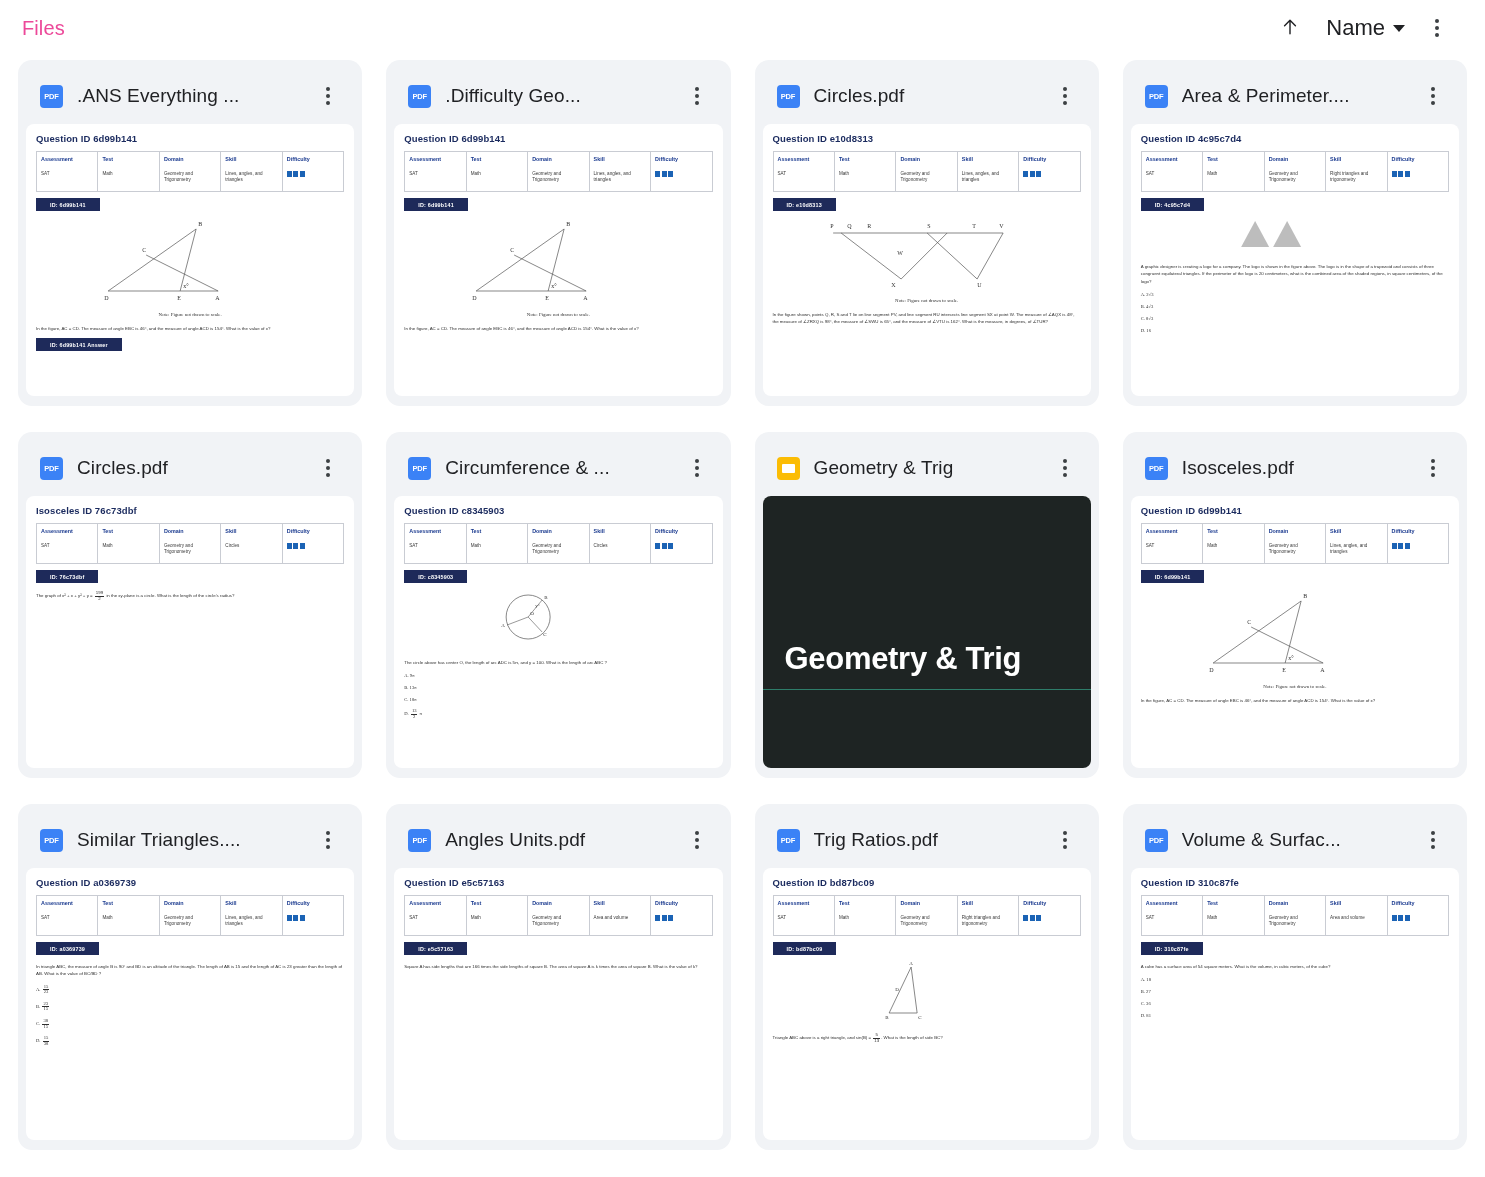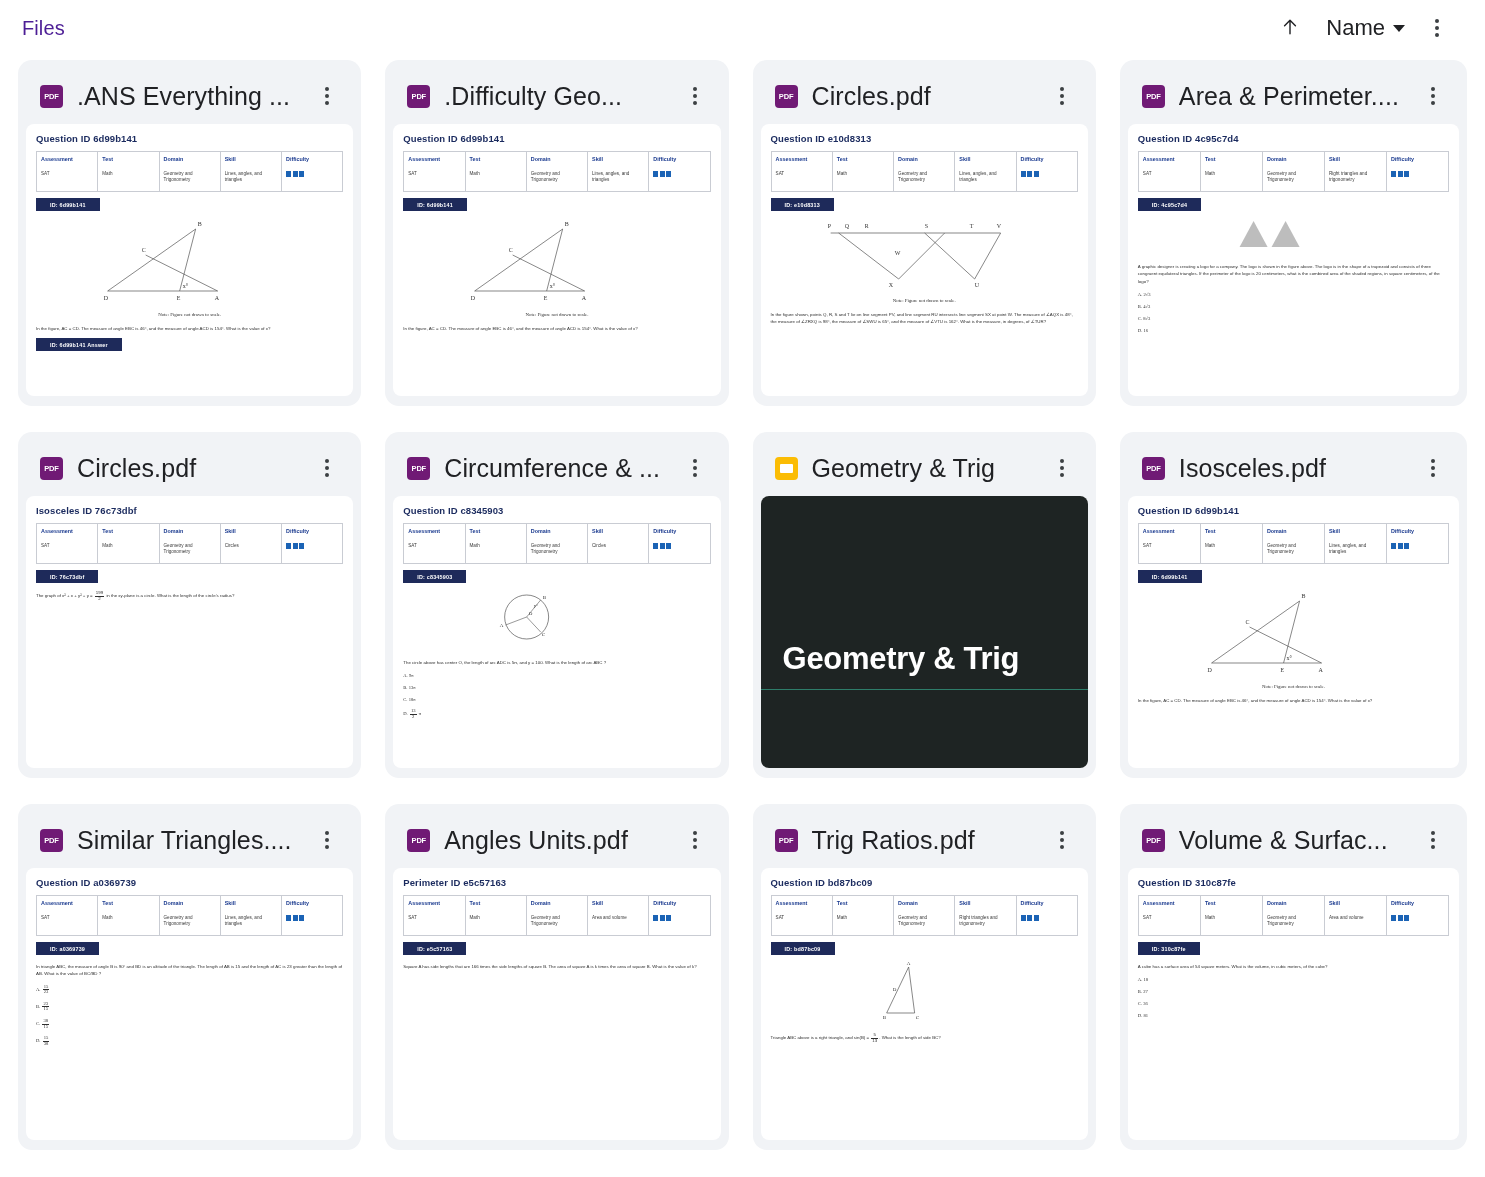--- a/index.html
+++ b/index.html
@@ -13,21 +13,21 @@
 
   
   .topbar {
     height: 56px;
     display: flex;
     align-items: center;
     padding: 0 28px 0 22px;
   }
   .topbar-title {
     font-size: 20px;
-    color: #4c1d95;
+    color: #ec4899;
     letter-spacing: .1px;
   }
   .topbar-spacer { flex: 1 1 auto; }
   .topbar-ctrls { display: flex; align-items: center; gap: 4px; }
   .icon-btn {
     width: 40px; height: 40px;
     border-radius: 50%;
     display: flex; align-items: center; justify-content: center;
     border: none; background: transparent;
     cursor: pointer;
@@ -68,33 +68,33 @@
   }
   .card-head {
     height: 56px;
     display: flex;
     align-items: center;
     gap: 14px;
     padding: 0 6px 0 14px;
     flex: 0 0 auto;
   }
   .card-title {
-    font-size: 25px;
+    font-size: 19px;
     color: #202124;
     white-space: nowrap;
     overflow: hidden;
     flex: 1 1 auto;
     letter-spacing: .1px;
   }
   .card-kebab { padding: 0 8px; }
 
   
   .ficon { width: 23px; height: 23px; flex: 0 0 auto; position: relative; }
   .ficon.pdf {
-    background: #701a75;
+    background: #3b82f6;
     border-radius: 4px;
     display: flex; align-items: center; justify-content: center;
   }
   .ficon.pdf span {
     color: #fff; font-size: 7.5px; font-weight: bold;
     font-family: "Liberation Sans", sans-serif; letter-spacing: -.2px;
   }
   .ficon.slides {
     background: #fbbc04;
     border-radius: 4px;
@@ -824,21 +824,21 @@
       <button class="icon-btn card-kebab">
         <span class="kebab">
             <i></i>
             <i></i>
             <i></i>
           </span>
       </button>
     </div>
       <div class="preview">
         <div class="doc">
-          <div class="doc-h">Perimeter ID e5c57163</div>
+          <div class="doc-h">Question ID e5c57163</div>
           <table class="meta">
             <tbody>
               <tr>
                 <td>
           <div class="mh">Assessment</div>
                   <div class="mv">SAT</div>
                 </td>
                 <td>
           <div class="mh">Test</div>
                   <div class="mv">Math</div>

